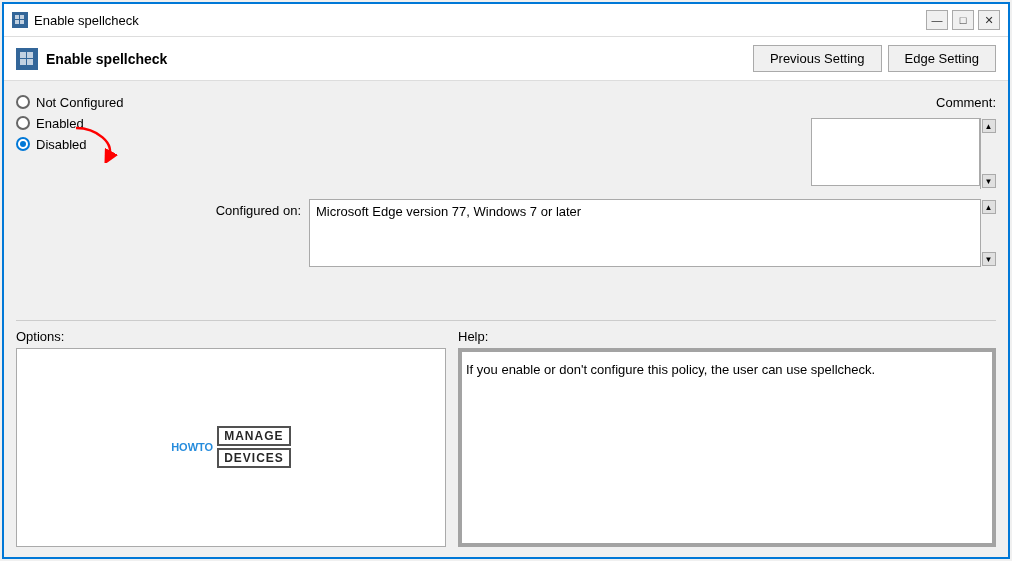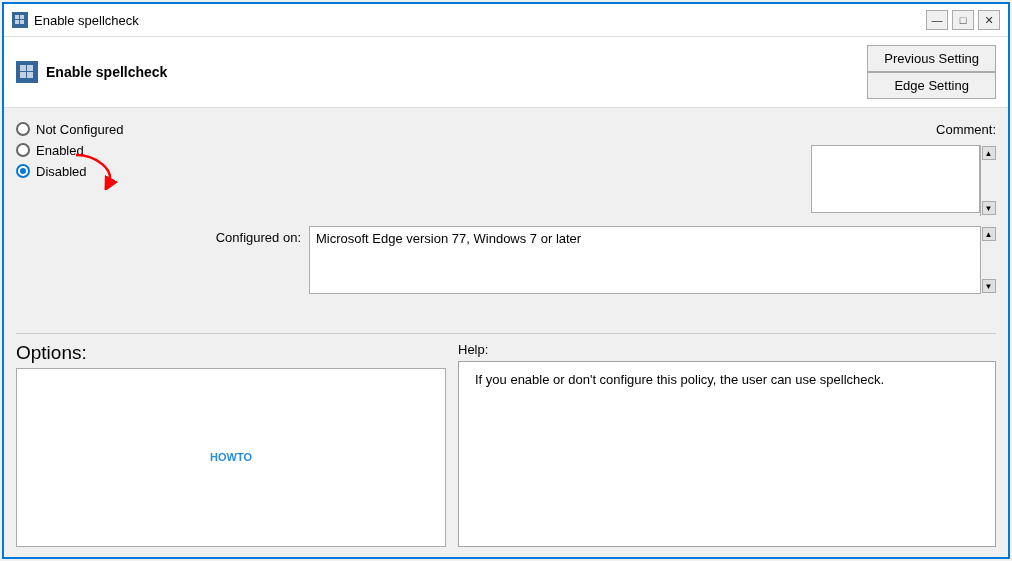--- a/index.html
+++ b/index.html
@@ -88,21 +88,21 @@
       justify-content: center;
       font-size: 9px;
       color: white;
     }
     .header-title {
       font-size: 14px;
       font-weight: 600;
     }
     .header-buttons {
       display: flex;
-      flex-direction: column;
+      gap: 6px;
     }
     .nav-btn {
       padding: 5px 16px;
       background: #f0f0f0;
       border: 1px solid #aaa;
       cursor: pointer;
       font-size: 13px;
       color: #000;
     }
 
@@ -237,21 +237,21 @@
       overflow: hidden;
     }
     .options-panel {
       width: 430px;
       flex-shrink: 0;
       display: flex;
       flex-direction: column;
       gap: 4px;
     }
     .options-label {
-      font-size: 19px;
+      font-size: 13px;
       font-weight: normal;
     }
     .options-box {
       flex: 1;
       border: 1px solid #aaa;
       background: #fff;
       min-height: 120px;
       position: relative;
       display: flex;
       align-items: center;
@@ -269,24 +269,24 @@
       flex: 1;
       display: flex;
       flex-direction: column;
       gap: 4px;
     }
     .help-label {
       font-size: 13px;
     }
     .help-box {
       flex: 1;
-      border: 1px solid #a3a3a3;
+      border: 4px solid #a3a3a3;
       background: #fff;
       min-height: 120px;
-      padding: 8px 8px 8px 16px;
+      padding: 8px 8px 8px 4px;
       font-size: 13px;
       overflow: hidden;
       position: relative;
       line-height: 1.5;
     }
     .help-box p {
       margin-bottom: 8px;
     }
 
     
@@ -412,20 +412,24 @@
 
     <div class="options-panel">
       <span class="options-label">Options:</span>
       <div class="options-box">
         <div class="watermark">
           <div style="display:flex; align-items:center; gap:4px;">
             <div style="display:flex; flex-direction:row; align-items:center; line-height:1.2;">
               <span style="font-size:11px; color:#0078d7; font-weight:bold;">HOW</span>
               <span style="font-size:11px; color:#0078d7; font-weight:bold;">TO</span>
             </div>
+            <div style="display:flex; flex-direction:column; gap:2px;">
+              <div style="border:2px solid #333; padding:1px 5px; font-size:12px; font-weight:bold; letter-spacing:1px;">MANAGE</div>
+              <div style="border:2px solid #333; padding:1px 5px; font-size:12px; font-weight:bold; letter-spacing:1px;">DEVICES</div>
+            </div>
           </div>
         </div>
       </div>
     </div>
 
     <div class="help-panel">
       <span class="help-label">Help:</span>
       <div class="help-box">
         <p>If you enable or don't configure this policy, the user can use spellcheck.</p>
       </div>

